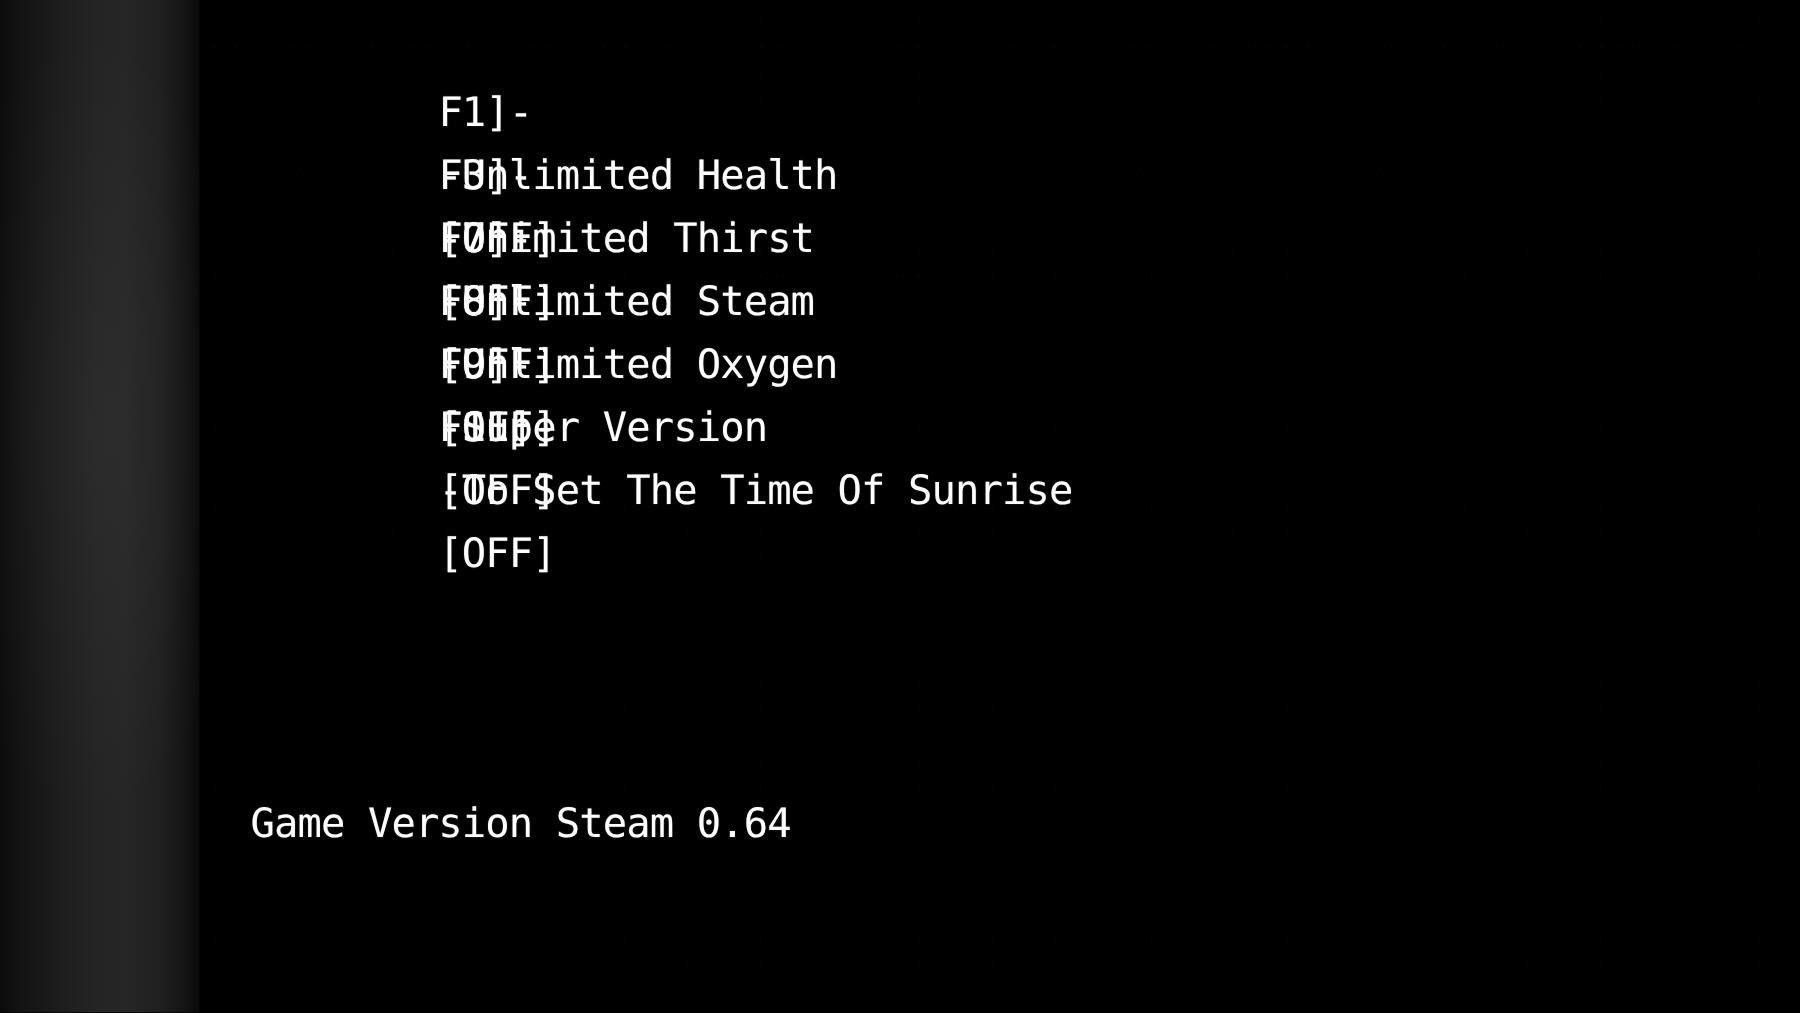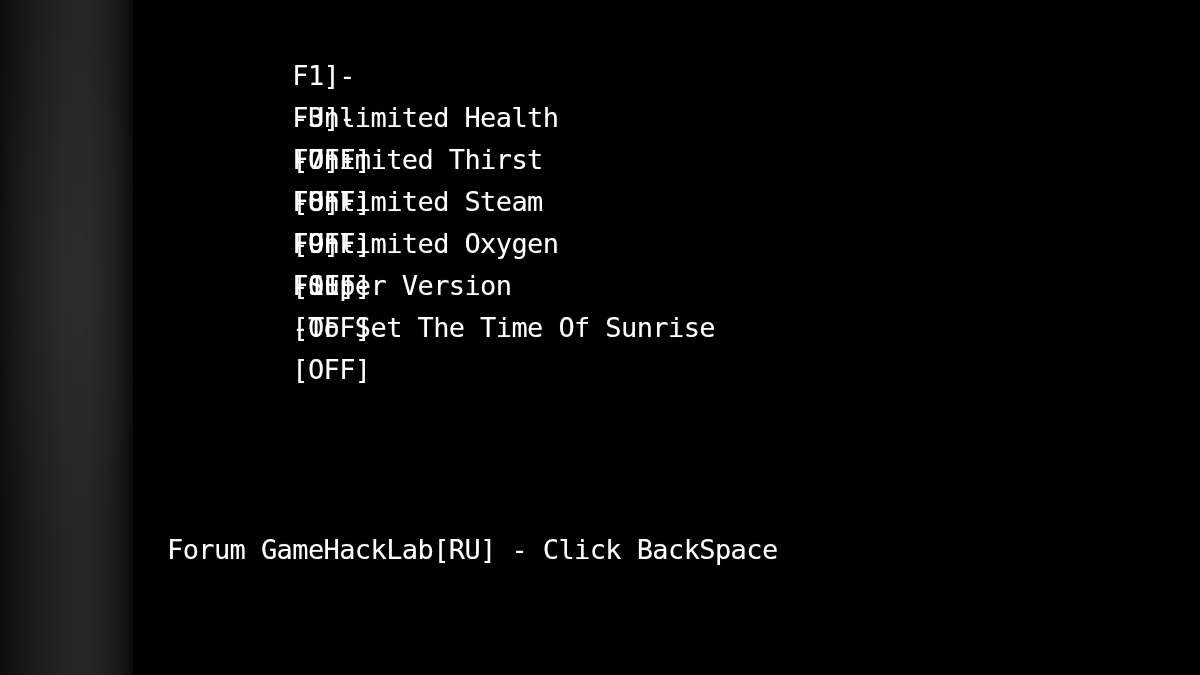--- a/index.html
+++ b/index.html
@@ -173,20 +173,20 @@
 
       <div class="cheat-row">
         <span class="key-cell">F11]-</span>
         <span class="label-cell">-To Set The Time Of Sunrise</span>
         <span class="state-cell">[OFF]</span>
       </div>
 
     </div>
 
     <div class="footer">
-      <div class="footer-line">Forum GameHackLab[RU] - Click BackSpace</div>
+      <div class="footer-line">Game Version Steam 0.64</div>
     </div>
 
   </div>
 
   <div id="grain"></div>
 
 </div>
 
 </body></html>

